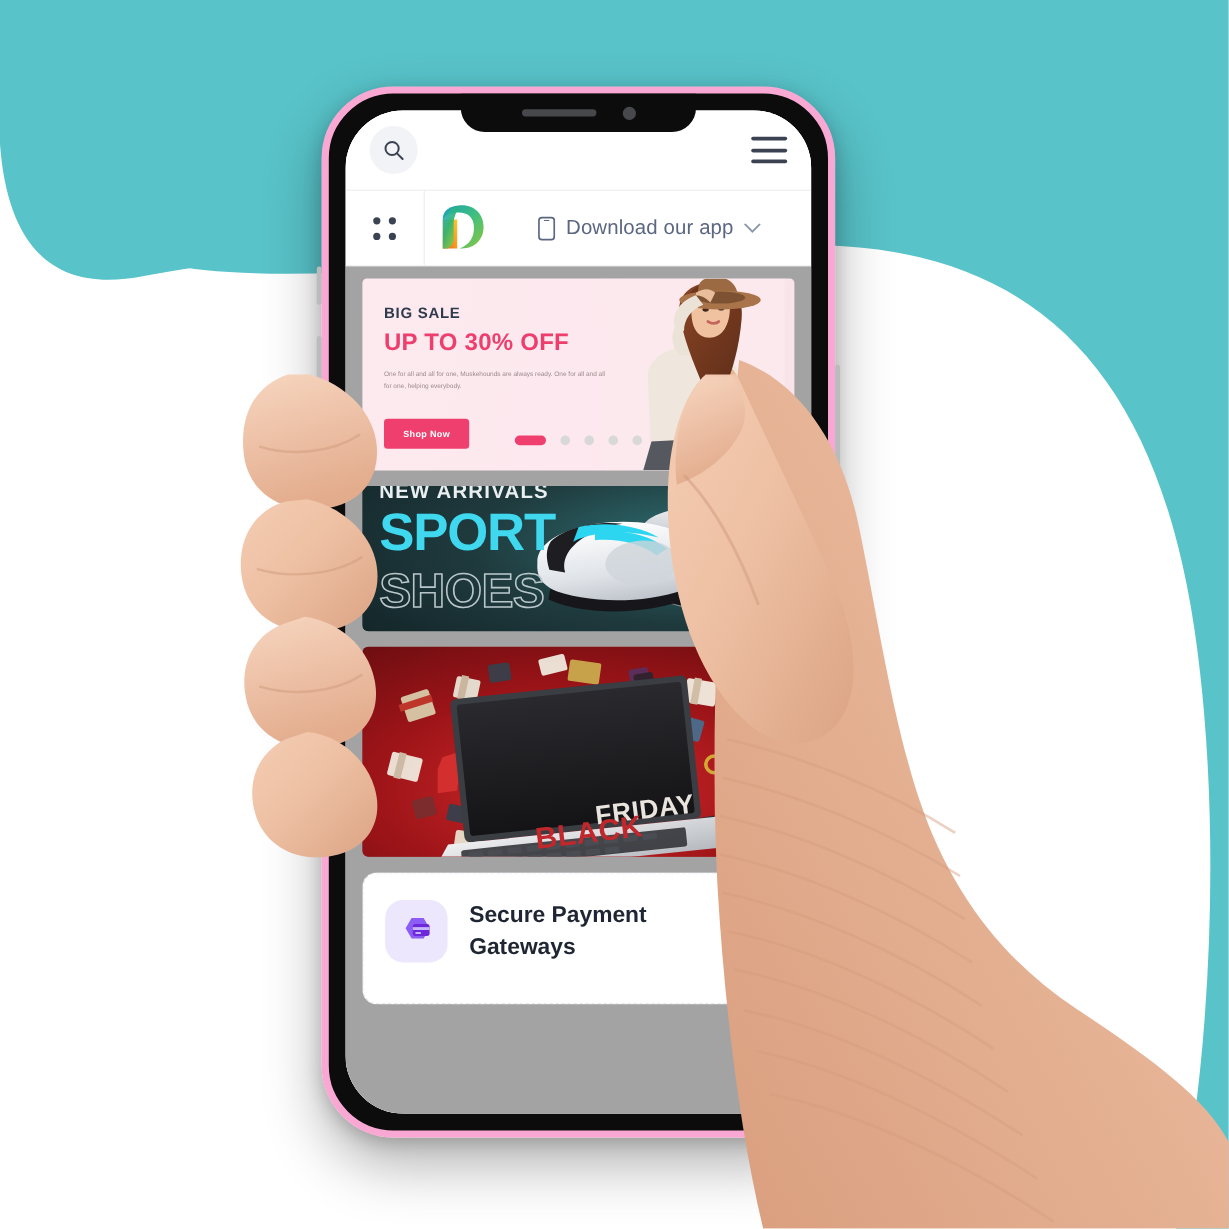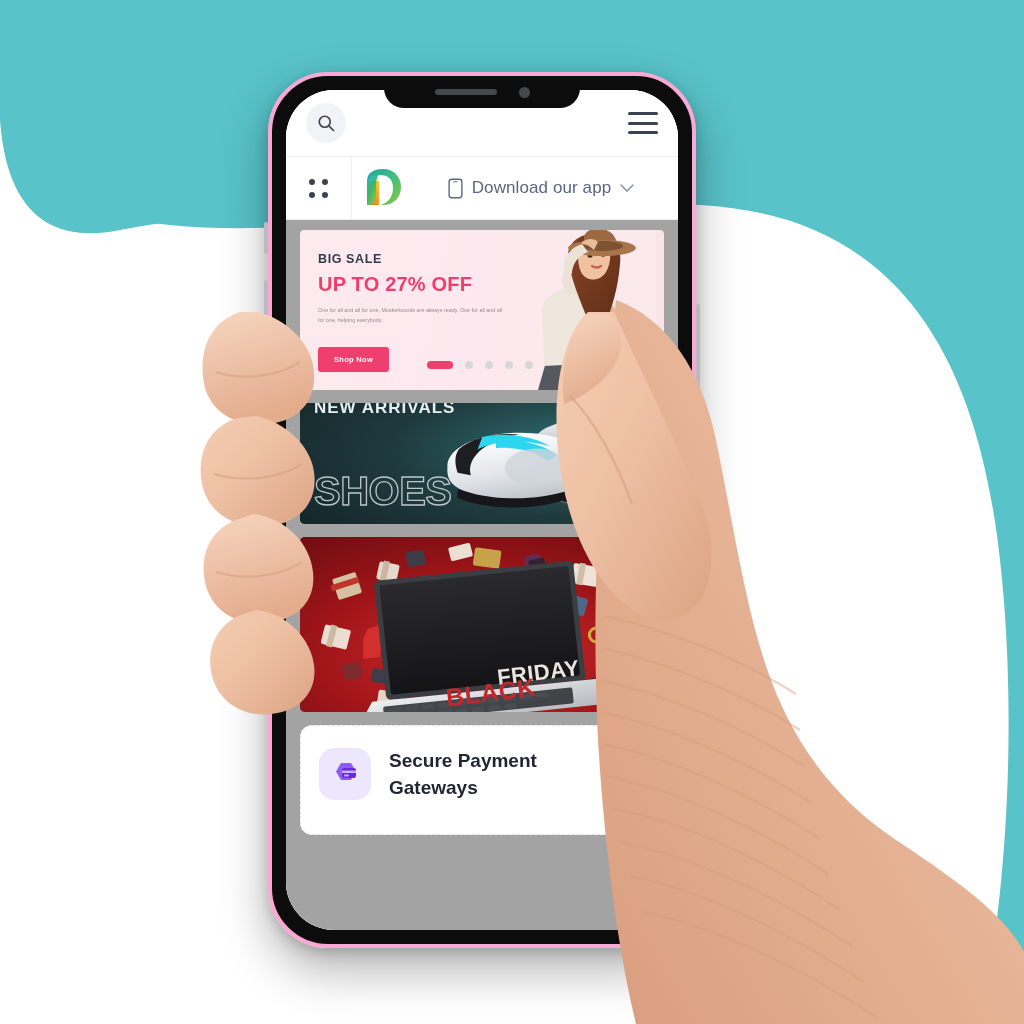--- a/index.html
+++ b/index.html
@@ -26,21 +26,21 @@
   }
   #phone-shadow {
     position:absolute; inset:0;
     border-radius:60px;
     box-shadow:0 22px 48px rgba(0,0,0,.30), 0 4px 14px rgba(0,0,0,.18);
   }
   #phone-frame {
     position:absolute; inset:0;
     background:#0c0c0d;
     border-radius:60px;
-    border:4px solid #f9a8d4;
+    border:6px solid #f9a8d4;
     overflow:hidden;
   }
   #phone-screen {
     position:absolute;
     left:14px; top:14px; right:14px; bottom:14px;
     background:#ffffff;
     border-radius:48px;
     overflow:hidden;
   }
   
@@ -368,21 +368,21 @@
                 <path d="M58 40 C56 28 64 18 76 14 L82 22 C72 26 66 34 66 44 Z" fill="#ece3d8"></path>
                 <path d="M76 12 C82 8 88 8 92 12 L88 20 C84 16 80 14 76 14 Z" fill="#e8bd9c"></path>
 
                 <path d="M102 96 C108 100 112 110 112 122 L104 124
                          C102 112 100 102 96 98 Z" fill="#e9ddd0"></path>
               </svg>
             </div>
 
             <div id="hero-copy">
               <div id="hero-kicker">BIG SALE</div>
-              <div id="hero-headline">UP TO 27% OFF</div>
+              <div id="hero-headline">UP TO 30% OFF</div>
               <div id="hero-sub">One for all and all for one, Muskehounds are always ready. One for all and all for one, helping everybody.</div>
             </div>
 
             <div id="hero-shop-now">Shop Now</div>
 
             <div id="hero-dots">
               <i class="on"></i>
               <i></i>
               <i></i>
               <i></i>
@@ -455,20 +455,21 @@
                 <path d="M60 14 C84 16 104 28 114 46 L104 52
                          C94 36 78 26 58 24 Z" fill="#2dd6f0"></path>
                 <ellipse cx="90" cy="58" rx="30" ry="26" fill="#ced4da" opacity=".8"></ellipse>
                 <path d="M10 72 C34 94 78 106 118 96 L122 106
                          C80 120 30 108 6 84 Z" fill="#17171b"></path>
                 <path d="M120 60 C134 62 144 72 146 84 C140 74 130 66 118 66 Z" fill="#e8443c"></path>
               </g>
             </svg>
 
             <div id="sport-kicker">NEW ARRIVALS</div>
+            <div id="sport-title">SPORT</div>
             <div id="sport-subtitle">SHOES</div>
           </div>
 
           <div id="friday-banner">
             <svg width="100%" height="100%" viewBox="0 0 356 175" preserveAspectRatio="none" style="position:absolute;inset:0">
               <defs>
                 <radialGradient id="bgFr" cx=".5" cy=".68" r=".95">
                   <stop offset="0" stop-color="#d42a2c"></stop>
                   <stop offset=".5" stop-color="#9d1418"></stop>
                   <stop offset="1" stop-color="#600c0f"></stop>

